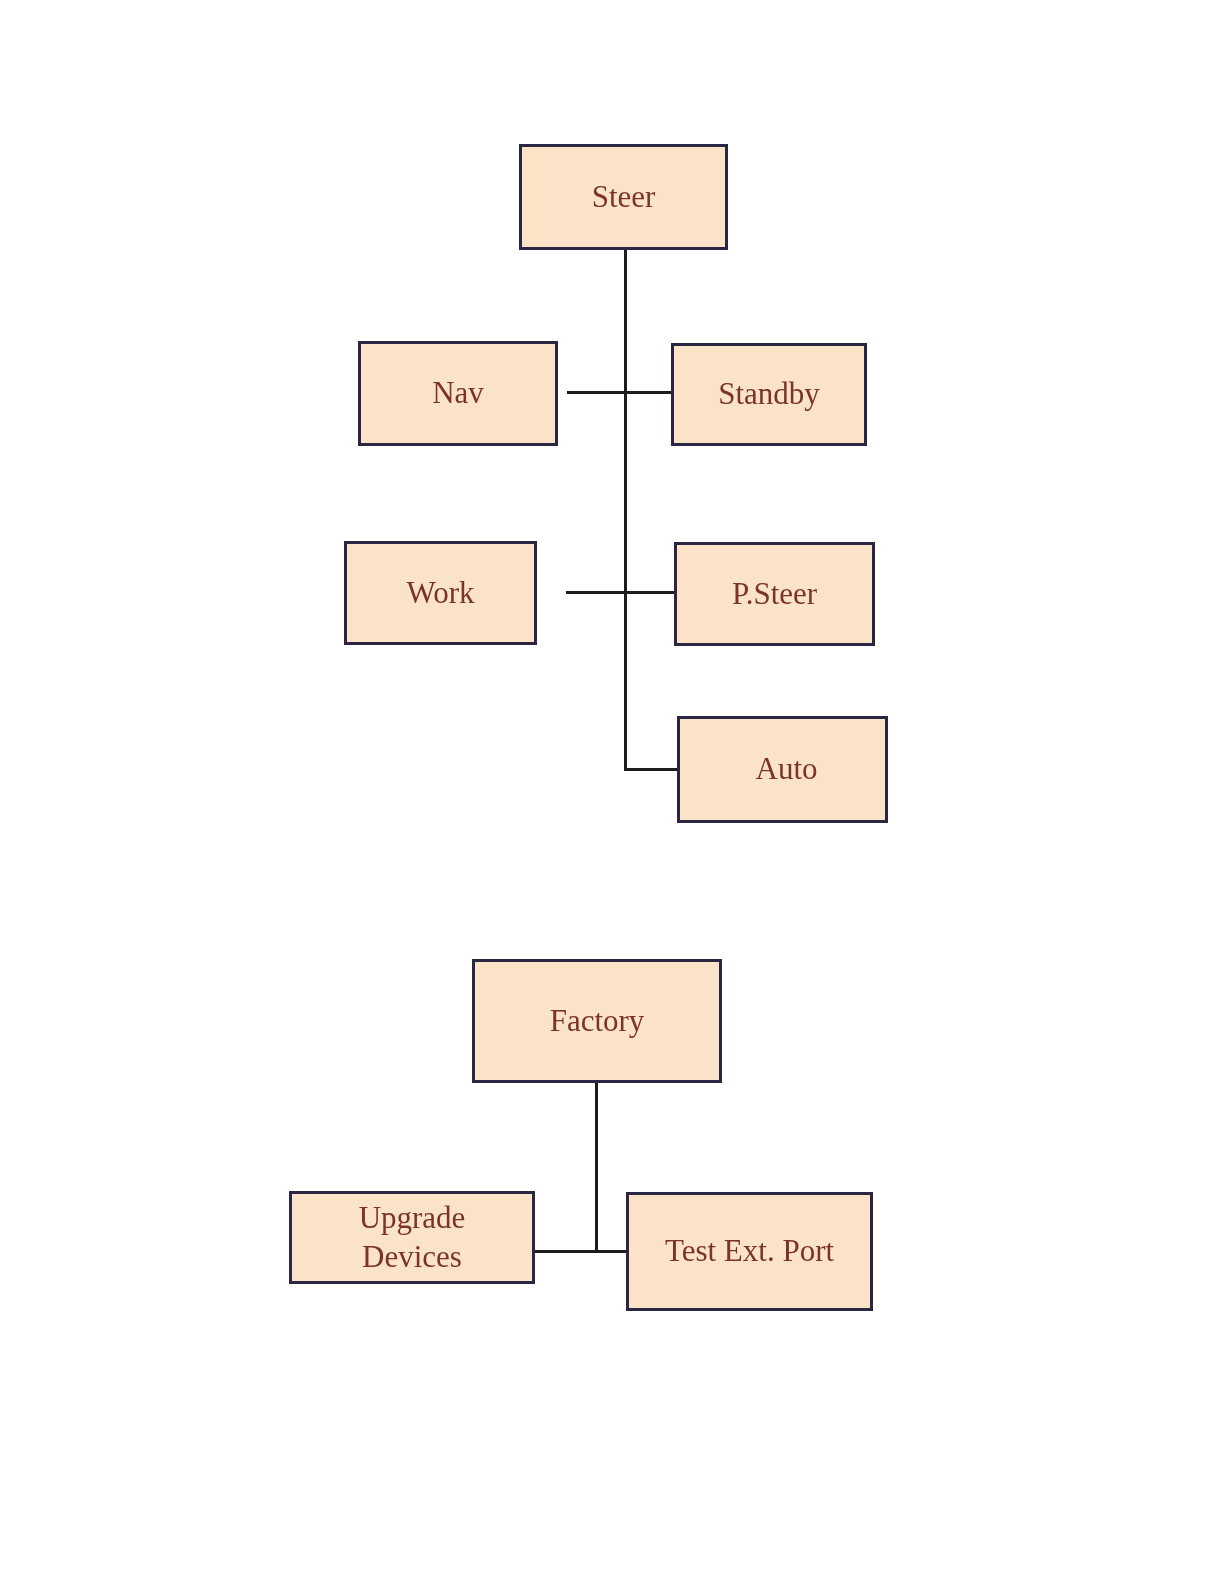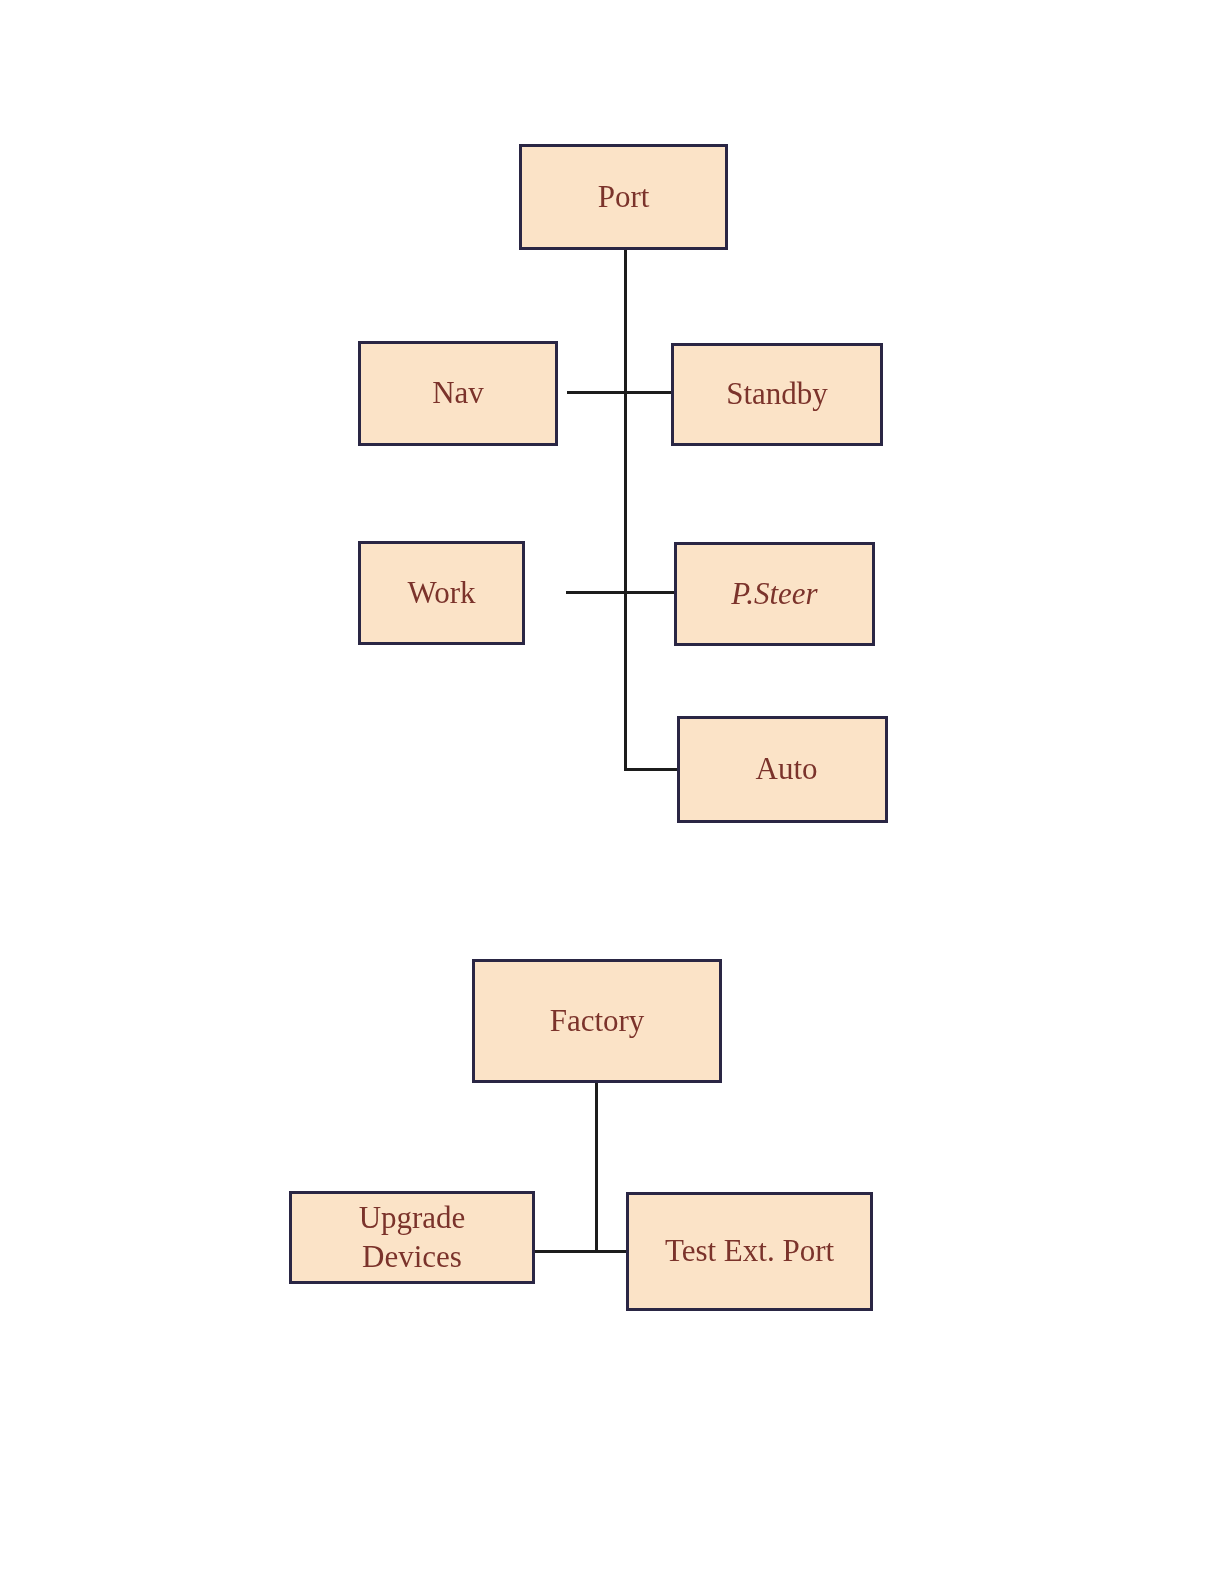--- a/index.html
+++ b/index.html
@@ -33,23 +33,23 @@
     white-space: pre-line;
   }
   .line {
     position: absolute;
     background: var(--connector);
   }
 
   
   #node-setup    { left: 519px; top: 144px; width: 209px; height: 106px; }
   #node-nav      { left: 358px; top: 341px; width: 200px; height: 105px; }
-  #node-standby  { left: 671px; top: 343px; width: 212px; height: 103px; }
-  #node-work     { left: 358px; top: 541px; width: 167px; height: 104px; }
-  #node-psteer   { left: 674px; top: 542px; width: 201px; height: 104px; font-style: italic; }
+  #node-standby  { left: 671px; top: 343px; width: 196px; height: 103px; }
+  #node-work     { left: 344px; top: 541px; width: 193px; height: 104px; }
+  #node-psteer   { left: 674px; top: 542px; width: 201px; height: 104px; }
   #node-auto     { left: 677px; top: 716px; width: 211px; height: 107px; padding-left: 8px; }
 
   #trunk-setup        { left: 624px; top: 249px; width: 3px;  height: 522px; }
   #conn-nav-standby   { left: 567px; top: 391px; width: 107px; height: 3px; }
   #conn-work-psteer   { left: 566px; top: 591px; width: 108px; height: 3px; }
   #conn-auto          { left: 624px; top: 768px; width: 53px;  height: 3px; }
 
   
   #node-factory  { left: 472px; top: 959px;  width: 250px; height: 124px; }
   #node-upgrade  { left: 289px; top: 1191px; width: 246px; height: 93px; }
@@ -62,21 +62,21 @@
 <body>
 
 <div class="canvas">
 
   <div class="line" id="trunk-setup"></div>
   <div class="line" id="conn-nav-standby"></div>
   <div class="line" id="conn-work-psteer"></div>
   <div class="line" id="conn-auto"></div>
 
   <div class="node" id="node-setup">
-    <span>Port</span>
+    <span>Steer</span>
   </div>
   <div class="node" id="node-nav">
     <span>Nav</span>
   </div>
   <div class="node" id="node-standby">
     <span>Standby</span>
   </div>
   <div class="node" id="node-work">
     <span>Work</span>
   </div>

